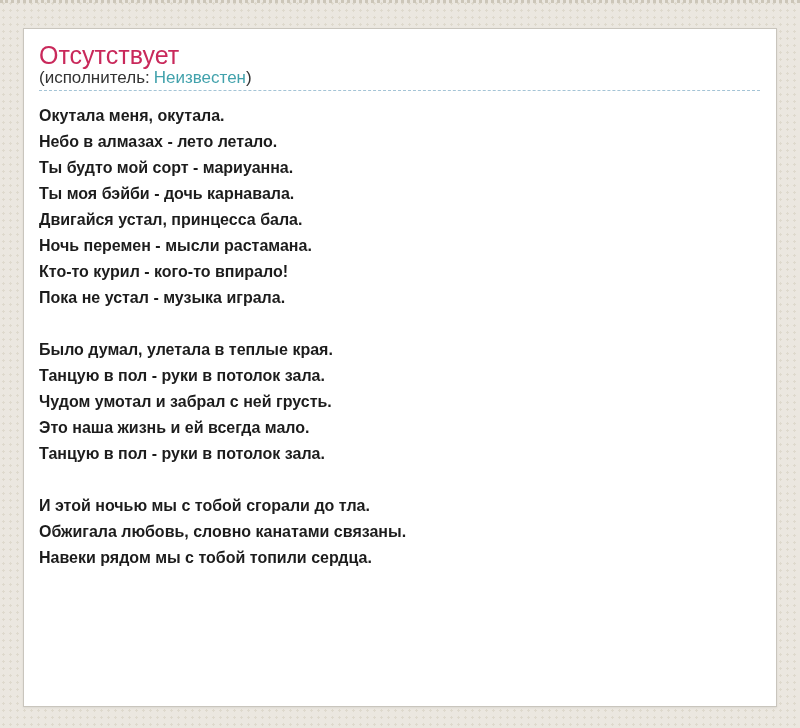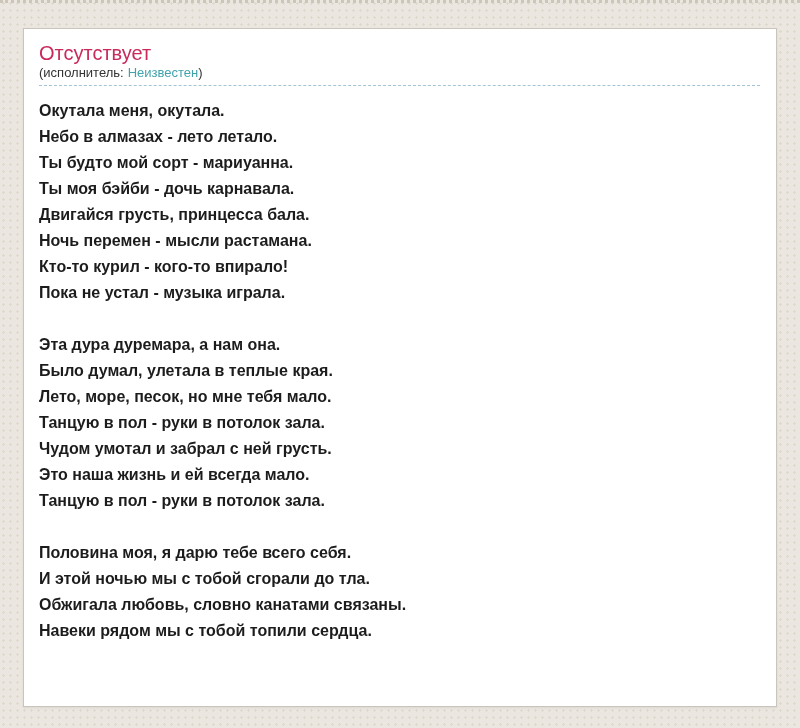--- a/index.html
+++ b/index.html
@@ -33,29 +33,29 @@
     background: #ffffff;
     border: 1px solid var(--card-border, #c9c5bd);
     box-shadow: 0 1px 2px rgba(0,0,0,0.07);
     padding: 6px 16px 0 15px;
   }
   .header {
     border-bottom: 1px dashed var(--sep-color, #a4c4d6);
     padding-bottom: 2px;
   }
   .song-title {
-    font-size: 20px;
+    font-size: 25px;
     line-height: 1;
     font-weight: normal;
     color: var(--title-color, #c9295b);
     margin: 8px 0 0 0;
     padding: 0;
   }
   .artist-row {
-    font-size: 13px;
+    font-size: 17px;
     line-height: 20px;
     color: #333333;
   }
   .artist-link {
     color: var(--link-color, #42a2ac);
     text-decoration: none;
     margin-left: 4px;
     cursor: pointer;
   }
   .lyrics {
@@ -80,31 +80,28 @@
     <div class="artist-row">
       <span>(исполнитель:</span><a class="artist-link" href="#">Неизвестен</a><span>)</span>
     </div>
   </div>
 
   <div class="lyrics" id="lyrics">
       <div class="line">Окутала меня, окутала.</div>
       <div class="line">Небо в алмазах - лето летало.</div>
       <div class="line">Ты будто мой сорт - мариуанна.</div>
       <div class="line">Ты моя бэйби - дочь карнавала.</div>
-      <div class="line">Двигайся грусть, принцесса бала.</div>
+      <div class="line">Двигайся устал, принцесса бала.</div>
       <div class="line">Ночь перемен - мысли растамана.</div>
       <div class="line">Кто-то курил - кого-то впирало!</div>
       <div class="line">Пока не устал - музыка играла.</div>
       <div class="line">&nbsp;</div>
-      <div class="line">Эта дура дуремара, а нам она.</div>
       <div class="line">Было думал, улетала в теплые края.</div>
-      <div class="line">Лето, море, песок, но мне тебя мало.</div>
       <div class="line">Танцую в пол - руки в потолок зала.</div>
       <div class="line">Чудом умотал и забрал с ней грусть.</div>
       <div class="line">Это наша жизнь и ей всегда мало.</div>
       <div class="line">Танцую в пол - руки в потолок зала.</div>
       <div class="line">&nbsp;</div>
-      <div class="line">Половина моя, я дарю тебе всего себя.</div>
       <div class="line">И этой ночью мы с тобой сгорали до тла.</div>
       <div class="line">Обжигала любовь, словно канатами связаны.</div>
       <div class="line">Навеки рядом мы с тобой топили сердца.</div>
     </div>
 </div>
 
 </body></html>

